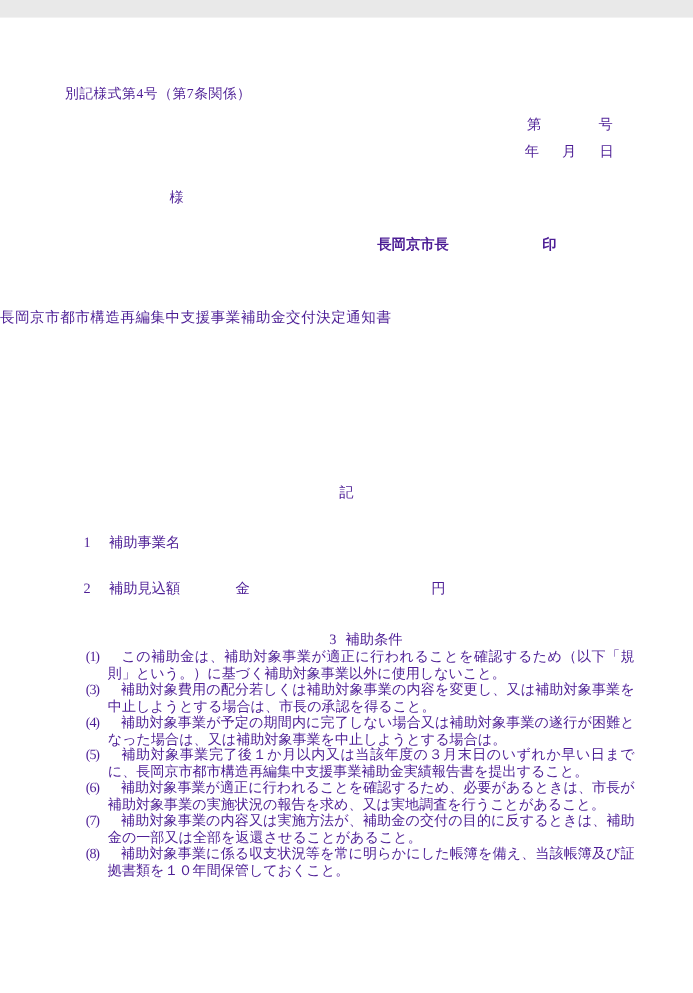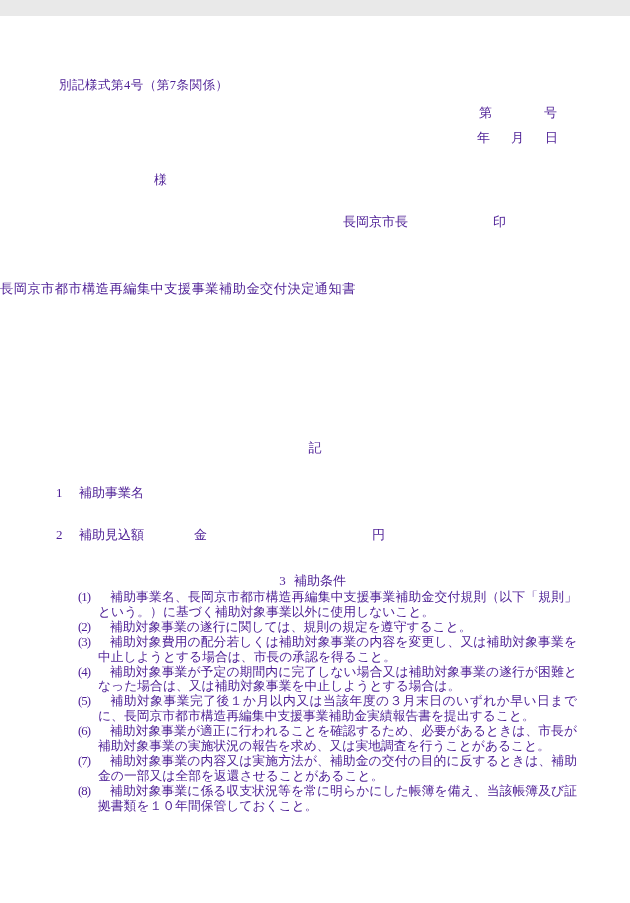--- a/index.html
+++ b/index.html
@@ -20,33 +20,33 @@
     left: 479px; top: 88px; width: 78px;
     display: flex; justify-content: space-between;
   }
   .date-line {
     left: 477px; top: 113px; width: 81px;
     display: flex; justify-content: space-between;
   }
   .addressee { left: 154px; top: 155px; }
   .sender {
     left: 343px; top: 197px; width: 163px;
-    display: flex; justify-content: space-between;
+    display: flex; justify-content: space-between; font-weight: bold;
   }
   .doc-title {
     left: 0; top: 264px; width: 100%;
     text-align: left; font-size: 13.2px; letter-spacing: 0.5px;
   }
   .body-par {
     left: 64px; top: 330px; width: 513px;
     font-size: 13px; line-height: 22.5px;
     text-align: justify;
   }
   .record-heading { left: 0; top: 423px; width: 100%; text-align: center; }
-  .sec { left: 56px; width: 505px; }
+  .sec { left: 76px; width: 505px; }
   .sec-1 { top: 468px; }
   .sec-2 { top: 510px; }
   .sec-3 { top: 556px; text-align: center; }
   .sec-num { display: inline-block; width: 23px; }
   .amount-prefix { position: absolute; left: 138px; top: 0; }
   .amount-suffix { position: absolute; left: 316px; top: 0; }
   .conds {
     left: 78px; top: 574px; width: 499px;
     font-size: 12.8px; line-height: 14.9px;
     text-align: justify;
@@ -96,24 +96,21 @@
     <span class="amount-prefix">金</span>
     <span class="amount-suffix">円</span>
   </div>
 
   <div class="abs sec sec-3">
     <span class="sec-num">3</span><span>補助条件</span>
   </div>
 
   <div class="abs conds">
     <div class="cond">
-      <span class="cnum">(1)</span><span>補助事業名、長岡京市都市構造再編集中支援事業補助金交付規則（以下「規則」という。）に基づく補助対象事業以外に使用しないこと。</span>
-    </div>
-    <div class="cond">
-      <span class="cnum">(2)</span><span>補助対象事業の遂行に関しては、規則の規定を遵守すること。</span>
+      <span class="cnum">(1)</span><span>この補助金は、補助対象事業が適正に行われることを確認するため（以下「規則」という。）に基づく補助対象事業以外に使用しないこと。</span>
     </div>
     <div class="cond">
       <span class="cnum">(3)</span><span>補助対象費用の配分若しくは補助対象事業の内容を変更し、又は補助対象事業を中止しようとする場合は、市長の承認を得ること。</span>
     </div>
     <div class="cond">
       <span class="cnum">(4)</span><span>補助対象事業が予定の期間内に完了しない場合又は補助対象事業の遂行が困難となった場合は、又は補助対象事業を中止しようとする場合は。</span>
     </div>
     <div class="cond">
       <span class="cnum">(5)</span><span>補助対象事業完了後１か月以内又は当該年度の３月末日のいずれか早い日までに、長岡京市都市構造再編集中支援事業補助金実績報告書を提出すること。</span>
     </div>

